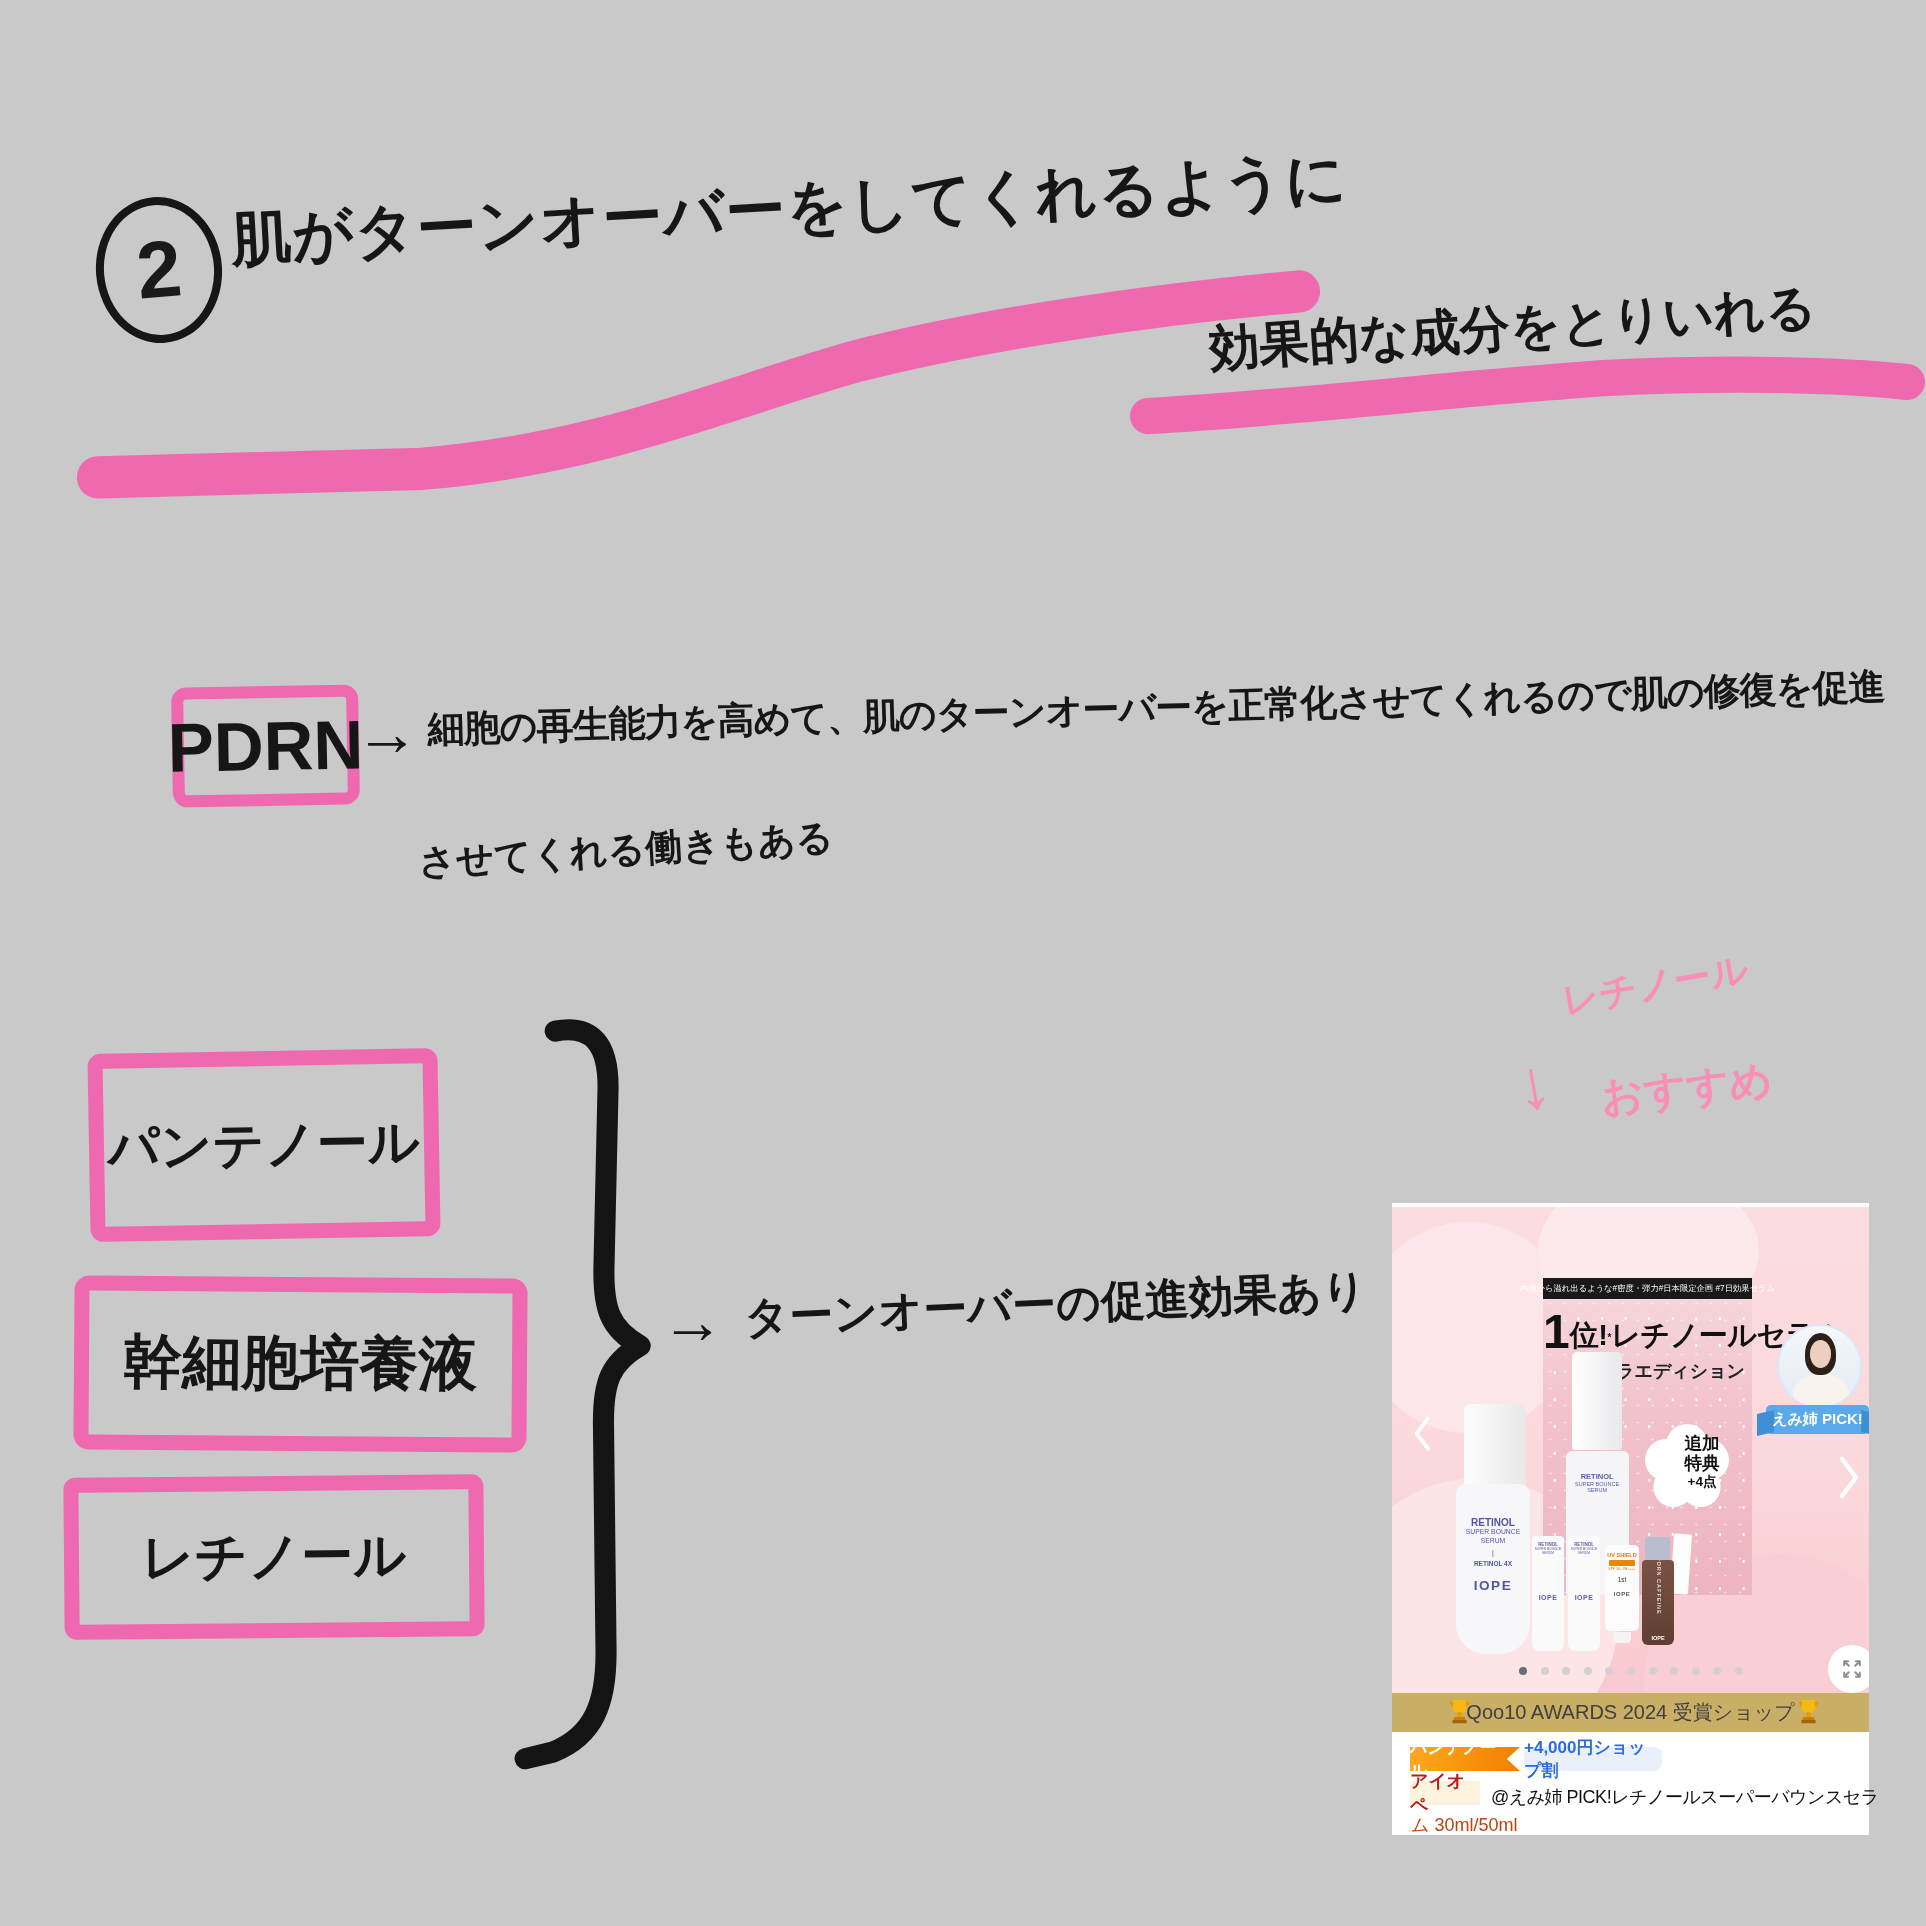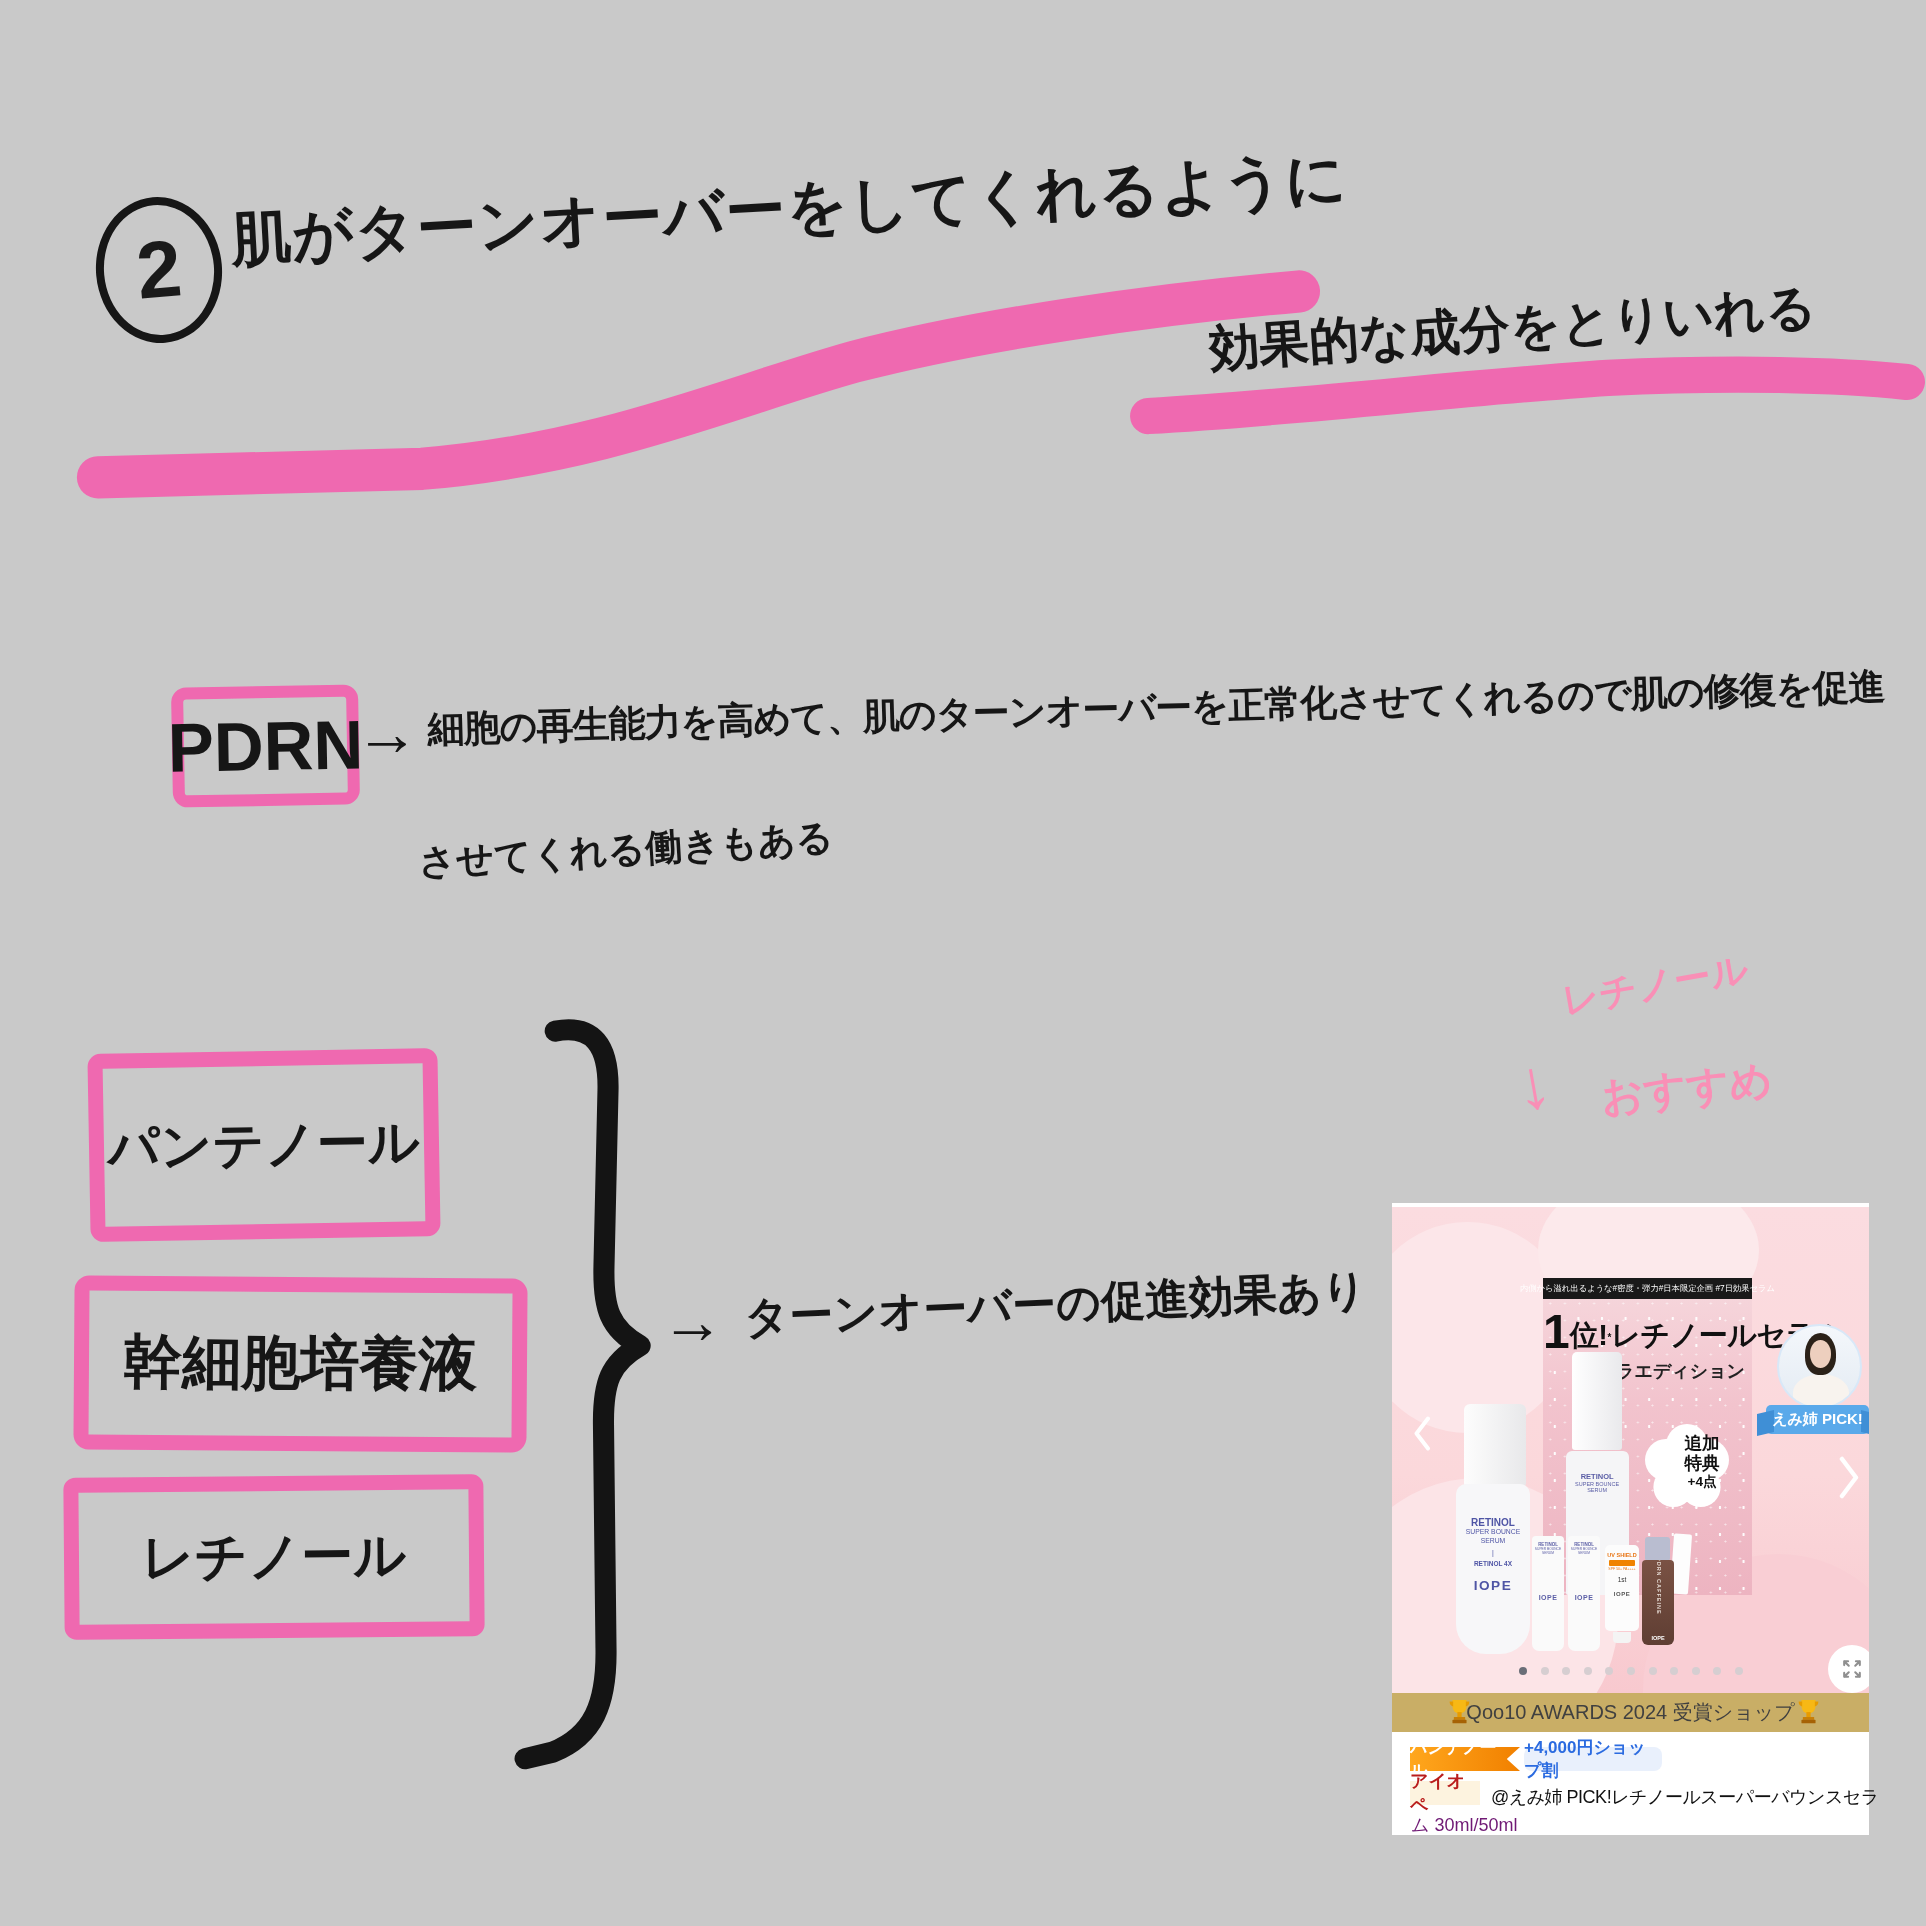--- a/index.html
+++ b/index.html
@@ -149,21 +149,21 @@
 
   .shop-badge{position:absolute;left:18px;top:544px;width:110px;height:24px;
     background:linear-gradient(90deg,#ffa71d,#f18000);color:#fff;font-size:17px;font-weight:700;
     display:flex;align-items:center;justify-content:center;padding-right:7px;box-sizing:border-box;
     clip-path:polygon(0 0,100% 0,88% 50%,100% 100%,0 100%);}
   .coupon{position:absolute;left:132px;top:544px;width:138px;height:24px;background:#e9f0fc;border-radius:8px;
     color:#2b6be0;font-size:17px;font-weight:700;display:flex;align-items:center;justify-content:center;}
   .brand{position:absolute;left:18px;top:578px;width:70px;height:24px;background:#fdf3df;
     color:#b91c1c;font-size:18px;font-weight:700;display:flex;align-items:center;justify-content:center;}
   .ptitle1{position:absolute;left:99px;top:582px;font-size:18px;letter-spacing:-0.5px;color:#111;white-space:nowrap;}
-  .ptitle2{position:absolute;left:19px;top:610px;font-size:18px;color:#701a75;white-space:nowrap;}
+  .ptitle2{position:absolute;left:19px;top:610px;font-size:18px;color:#c2410c;white-space:nowrap;}
 </style>
 </head>
 <body>
 
 <svg class="overlay" width="1926" height="1926" viewBox="0 0 3833 3833">
   <path d="M195,950 L840,933 C1200,903 1450,790 1700,720 C1950,655 2300,605 2585,580" fill="none" stroke="#ef69b0" stroke-width="84" stroke-linecap="round"></path>
   <path d="M2285,828 C2600,810 2900,772 3200,752 C3450,740 3660,746 3795,760" fill="none" stroke="#ef69b0" stroke-width="72" stroke-linecap="round"></path>
   <path d="M1105,2052 C1180,2038 1212,2080 1210,2170 L1202,2520 C1200,2605 1214,2645 1274,2678 C1214,2712 1200,2752 1201,2835 L1206,3280 C1208,3392 1180,3455 1100,3487 L1045,3500" fill="none" stroke="#141414" stroke-width="42" stroke-linecap="round" stroke-linejoin="round"></path>
 </svg>
 

